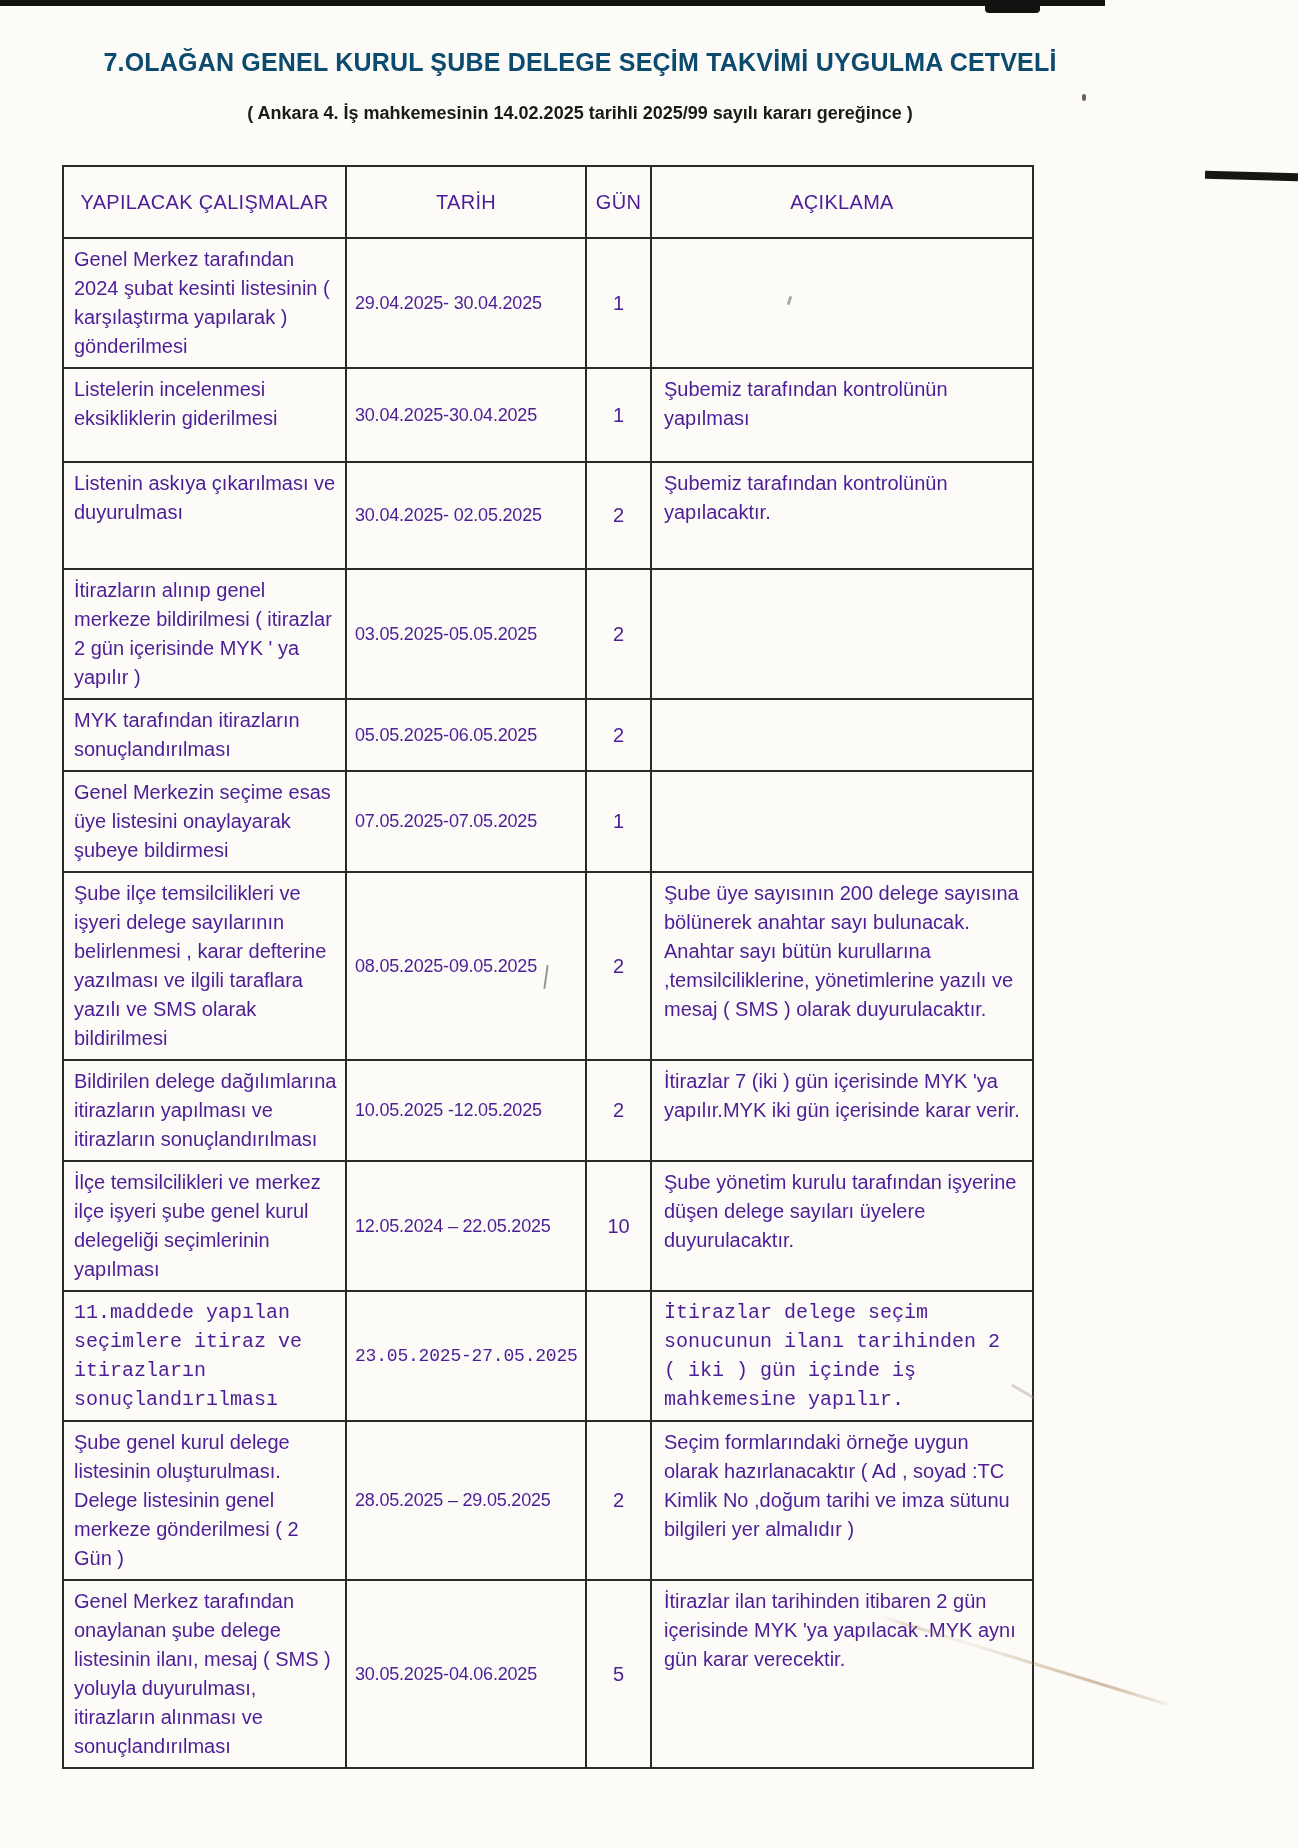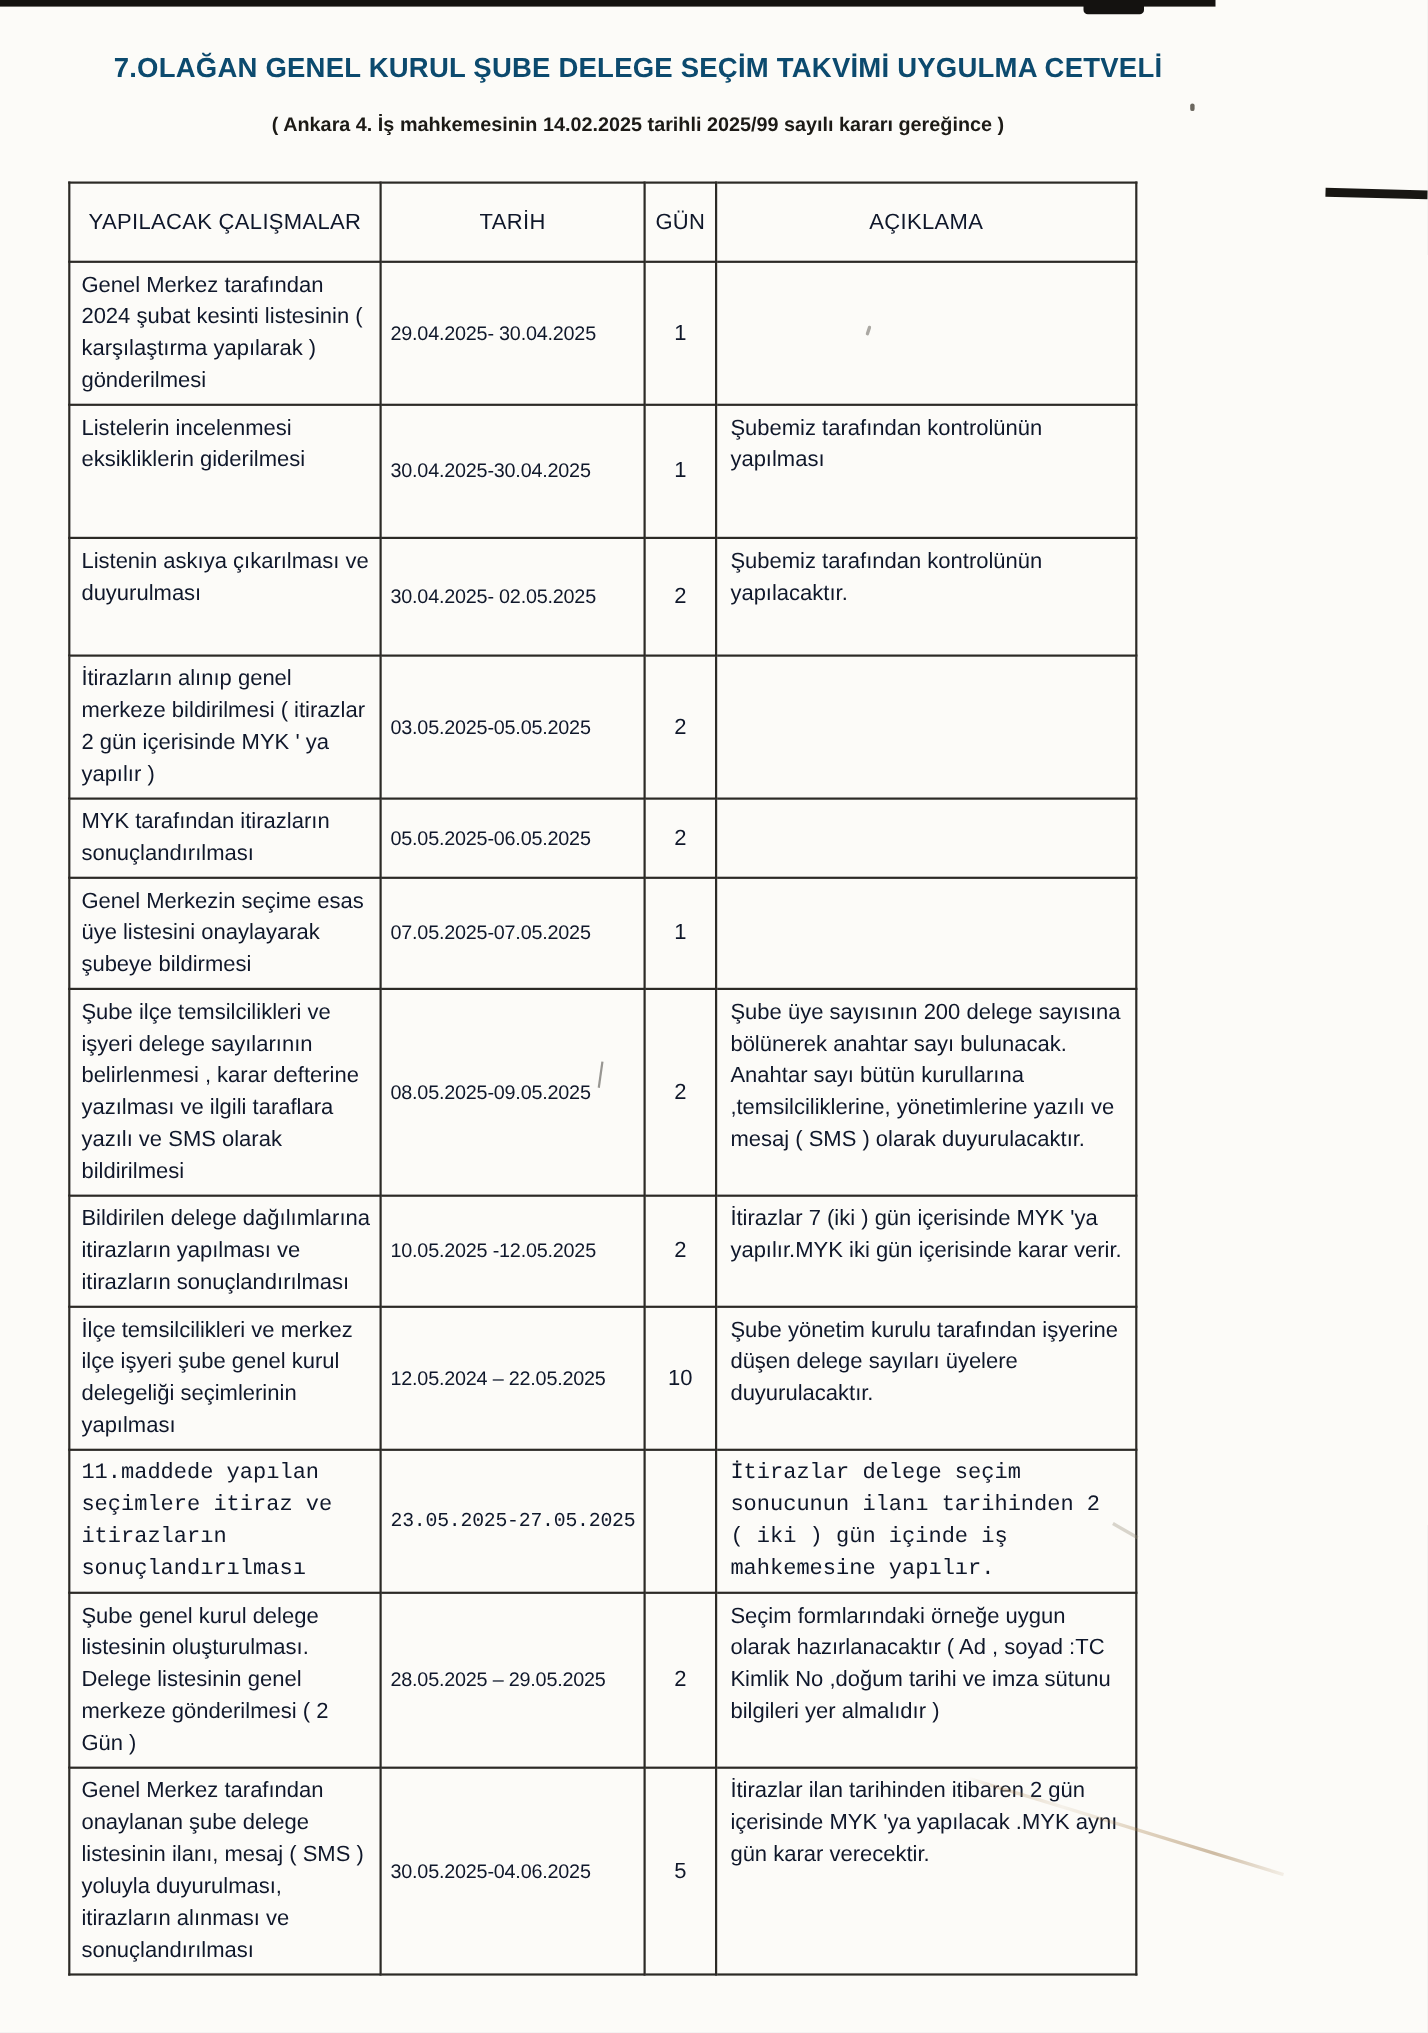--- a/index.html
+++ b/index.html
@@ -46,21 +46,21 @@
   .schedule col.c1 { width: 283px; }
   .schedule col.c2 { width: 240px; }
   .schedule col.c3 { width: 65px;  }
   .schedule col.c4 { width: 382px; }
   .schedule th, .schedule td {
     border: 2px solid #2c2a26;
     font-size: 20px;
     line-height: 29px;
     padding: 6px 8px;
     vertical-align: top;
-    color: #0f172a;
+    color: #4c1d95;
   }
   .schedule thead th {
     height: 58px;
     font-weight: normal;
     font-size: 20px;
     text-align: center;
     vertical-align: middle;
     letter-spacing: 0.3px;
   }
   .schedule td.activity { padding-left: 10px; }
@@ -70,21 +70,21 @@
     font-size: 18px;
     letter-spacing: -0.2px;
   }
   .schedule td.days {
     vertical-align: middle;
     text-align: center;
   }
   .schedule td.note { padding-left: 12px; margin-left: 20px; }
   
   .schedule tbody tr:nth-child(1)  { height: 110px; }
-  .schedule tbody tr:nth-child(2)  { height: 121px;  }
+  .schedule tbody tr:nth-child(2)  { height: 94px;  }
   .schedule tbody tr:nth-child(3)  { height: 107px;  }
   .schedule tbody tr:nth-child(4)  { height: 95px;  }
   .schedule tbody tr:nth-child(5)  { height: 68px; border-radius: 18px;  }
   .schedule tbody tr:nth-child(6)  { height: 98px;  }
   .schedule tbody tr:nth-child(7)  { height: 165px; }
   .schedule tbody tr:nth-child(8)  { height: 95px;  }
   .schedule tbody tr:nth-child(9)  { height: 120px; }
   .schedule tbody tr:nth-child(10) { height: 95px; font-family: Liberation Mono, monospace;  }
   .schedule tbody tr:nth-child(11) { height: 125px; }
   .schedule tbody tr:nth-child(12) { height: 140px; }

